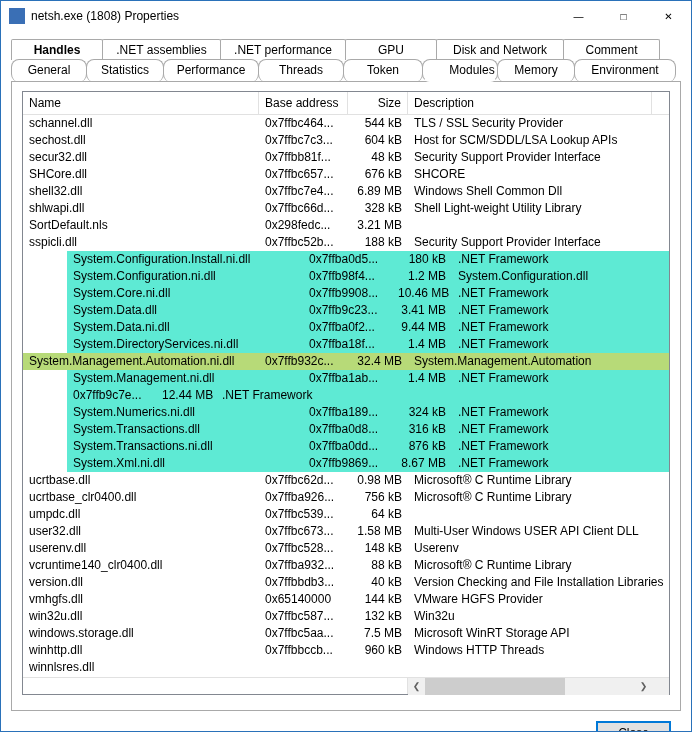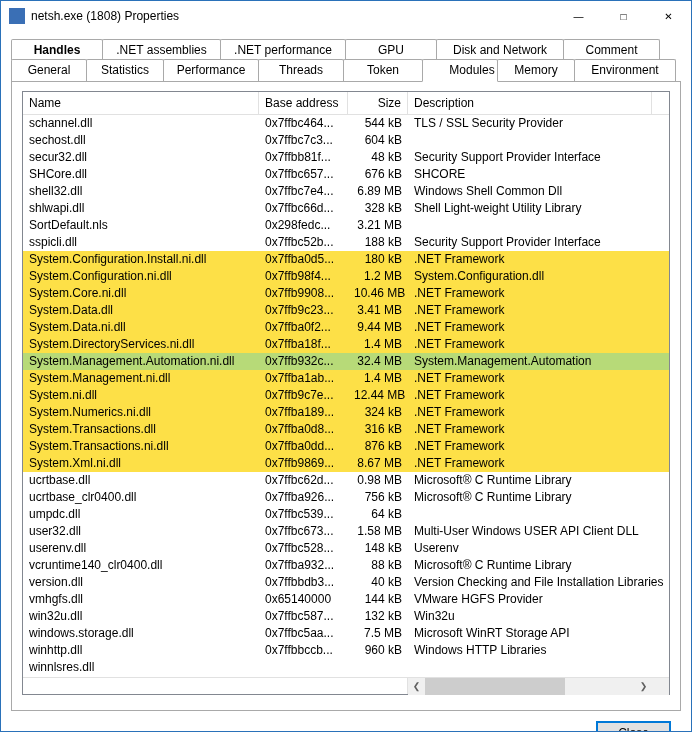--- a/index.html
+++ b/index.html
@@ -43,21 +43,21 @@
     border-bottom: none;
     background: #fff;
     font-size: 12px;
     padding: 3px 0 3px 0;
     text-align: center;
     position: relative;
     margin-right: -1px;
     cursor: default;
   }
   .tabs-row.row1 .tab { border-top-left-radius: 2px; border-top-right-radius: 2px; }
-  .tabs-row.row2 .tab { border-top-left-radius: 2px; border-top-right-radius: 2px; }
+  .tabs-row.row2 .tab { border-top-left-radius: 2px; border-top-right-radius: 2px; border-radius: 8px; }
   .tabs-row.row2 { margin-top: -1px; }
   .tab.active {
     background: #fff;
     z-index: 2;
     border-bottom: 1px solid #fff;
     padding-top: 3px;
     padding-bottom: 4px;
     padding-left: 24px;
   }
   .tabpanel {
@@ -110,21 +110,21 @@
   }
   .row .cell {
     padding: 0 6px;
     overflow: hidden;
     text-overflow: clip;
   }
   .row .c-name { flex: 0 0 236px; }
   .row .c-base { flex: 0 0 89px; }
   .row .c-size { flex: 0 0 60px; text-align: right; }
   .row .c-desc { flex: 1 1 auto; }
-  .row.highlight { background: #fde047; }
+  .row.highlight { background: #5eead4; margin-left: 44px; }
   .row.selected { background: #b7da78; }
   .hscroll {
     height: 17px;
     border-top: 1px solid #e1e1e1;
     background: #f0f0f0;
     display: flex;
     align-items: center;
     flex: 0 0 auto;
   }
   .hscroll .spacer-left { width: 385px; height: 100%; background:#fff; border-right:1px solid #e1e1e1;}
@@ -213,20 +213,21 @@
           <div class="row">
             <div class="cell c-name">schannel.dll</div>
             <div class="cell c-base">0x7ffbc464...</div>
             <div class="cell c-size">544 kB</div>
             <div class="cell c-desc">TLS / SSL Security Provider</div>
           </div>
           <div class="row">
             <div class="cell c-name">sechost.dll</div>
             <div class="cell c-base">0x7ffbc7c3...</div>
             <div class="cell c-size">604 kB</div>
+            <div class="cell c-desc">Host for SCM/SDDL/LSA Lookup APIs</div>
           </div>
           <div class="row">
             <div class="cell c-name">secur32.dll</div>
             <div class="cell c-base">0x7ffbb81f...</div>
             <div class="cell c-size">48 kB</div>
             <div class="cell c-desc">Security Support Provider Interface</div>
           </div>
           <div class="row">
             <div class="cell c-name">SHCore.dll</div>
             <div class="cell c-base">0x7ffbc657...</div>
@@ -299,21 +300,20 @@
             <div class="cell c-size">32.4 MB</div>
             <div class="cell c-desc">System.Management.Automation</div>
           </div>
           <div class="row highlight">
             <div class="cell c-name">System.Management.ni.dll</div>
             <div class="cell c-base">0x7ffba1ab...</div>
             <div class="cell c-size">1.4 MB</div>
             <div class="cell c-desc">.NET Framework</div>
           </div>
           <div class="row highlight">
-            <div class="cell c-name">System.ni.dll</div>
             <div class="cell c-base">0x7ffb9c7e...</div>
             <div class="cell c-size">12.44 MB</div>
             <div class="cell c-desc">.NET Framework</div>
           </div>
           <div class="row highlight">
             <div class="cell c-name">System.Numerics.ni.dll</div>
             <div class="cell c-base">0x7ffba189...</div>
             <div class="cell c-size">324 kB</div>
             <div class="cell c-desc">.NET Framework</div>
           </div>
@@ -392,21 +392,21 @@
           <div class="row">
             <div class="cell c-name">windows.storage.dll</div>
             <div class="cell c-base">0x7ffbc5aa...</div>
             <div class="cell c-size">7.5 MB</div>
             <div class="cell c-desc">Microsoft WinRT Storage API</div>
           </div>
           <div class="row">
             <div class="cell c-name">winhttp.dll</div>
             <div class="cell c-base">0x7ffbbccb...</div>
             <div class="cell c-size">960 kB</div>
-            <div class="cell c-desc">Windows HTTP Libraries</div>
+            <div class="cell c-desc">Windows HTTP Threads</div>
           </div>
           <div class="row">
             <div class="cell c-name">winnlsres.dll</div>
             <div class="cell c-base"></div>
             <div class="cell c-size"></div>
             <div class="cell c-desc"></div>
           </div>
         </div>
       <div class="hscroll">
         <div class="spacer-left"></div>

